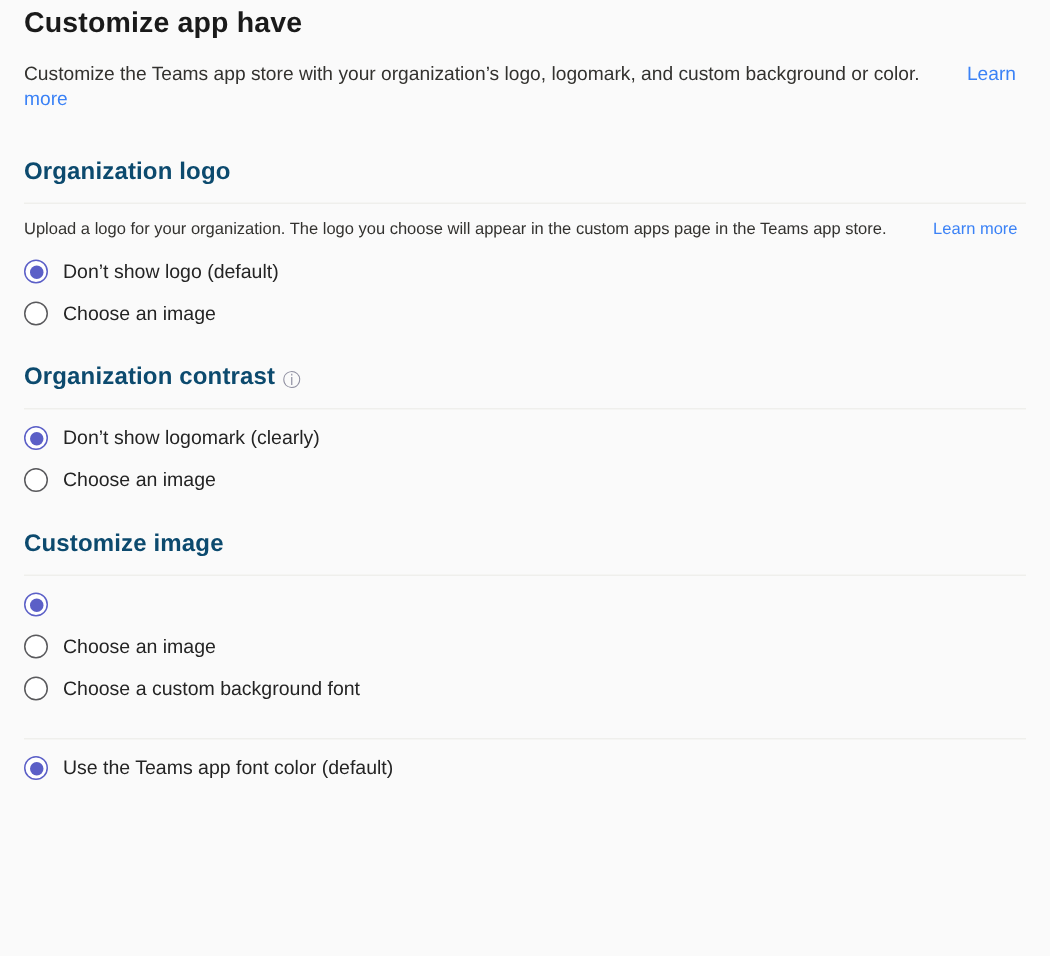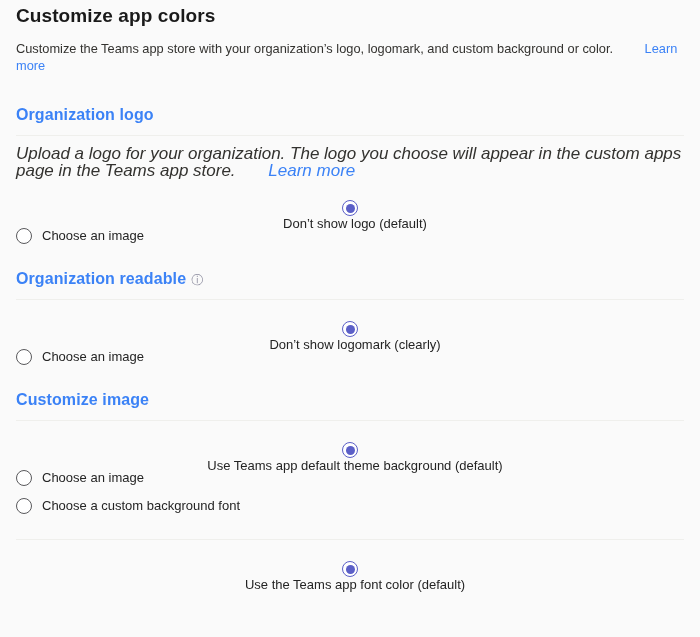--- a/index.html
+++ b/index.html
@@ -19,59 +19,58 @@
     margin-top: 13px; font-size: 12.8px; line-height: 17px; color: #33322f;
   }
   a.learn-more {
     color: #3b82f6; text-decoration: none; cursor: pointer; margin-left: 28px;
   }
 
   .section { margin-top: 25px; }
   .section:first-of-type { margin-top: 31px; }
   .section-heading-row { display: flex; align-items: center; }
   .section-heading {
-    font-size: 16px; font-weight: 700; color: #3b82f6; line-height: 20px;
+    font-size: 16px; font-weight: 700; color: #0c4a6e; line-height: 20px;
     letter-spacing: 0.1px;
   }
   .info-icon {
     margin-left: 5px; font-size: 12px; line-height: 12px; color: #8e8ea0;
     cursor: pointer; position: relative; top: 1px;
   }
   .divider { height: 1px; background: #efefec; margin-top: 10px; }
   .section-desc {
-    margin-top: 9px; font-size: 17px; line-height: 17px; color: #33322f;
+    margin-top: 9px; font-size: 11px; line-height: 17px; color: #33322f;
     max-width: 672px;
-    font-style: italic;
   }
 
   .option {
     display: flex; align-items: center; margin-top: 12px; height: 16px;
     cursor: pointer;
   }
-  .option.first { margin-top: 21px; flex-direction: column; }
+  .option.first { margin-top: 11px; }
   .radio {
     flex: none; width: 16px; height: 16px; border-radius: 50%;
     border: 1px solid #59595c; background: #fff;
     display: flex; align-items: center; justify-content: center;
   }
   .radio.selected { border-color: #5b5fc7; }
   .radio.selected::after {
     content: ""; display: block; width: 9px; height: 9px;
     border-radius: 50%; background: #5b5fc7;
   }
   .option-label {
     margin-left: 10px; font-size: 13px; color: #242424; line-height: 16px;
   }
 </style>
 </head>
 <body>
 
 <div class="container">
 
-  <h1 class="page-title">Customize app colors</h1>
+  <h1 class="page-title">Customize app have</h1>
 
   <p class="intro"><span>Customize the Teams app store with your organization’s logo, logomark, and custom background or color.</span>
     <a class="learn-more">Learn more</a></p>
 
   <div class="section">
     <div class="section-heading-row">
       <h2 class="section-heading">Organization logo</h2>
     </div>
     <div class="divider"></div>
     <p class="section-desc"><span>Upload a logo for your organization. The logo you choose will appear in the custom apps page in the Teams app store.</span>
@@ -81,42 +80,41 @@
       <span class="option-label">Don’t show logo (default)</span>
     </div>
     <div class="option">
       <span class="radio"></span>
       <span class="option-label">Choose an image</span>
     </div>
   </div>
 
   <div class="section">
     <div class="section-heading-row">
-      <h2 class="section-heading">Organization readable</h2>
+      <h2 class="section-heading">Organization contrast</h2>
       <span class="info-icon">ⓘ</span>
     </div>
     <div class="divider"></div>
     <div class="option first">
       <span class="radio selected"></span>
       <span class="option-label">Don’t show logomark (clearly)</span>
     </div>
     <div class="option">
       <span class="radio"></span>
       <span class="option-label">Choose an image</span>
     </div>
   </div>
 
   <div class="section">
     <div class="section-heading-row">
       <h2 class="section-heading">Customize image</h2>
     </div>
     <div class="divider"></div>
     <div class="option first">
       <span class="radio selected"></span>
-      <span class="option-label">Use Teams app default theme background (default)</span>
     </div>
     <div class="option">
       <span class="radio"></span>
       <span class="option-label">Choose an image</span>
     </div>
     <div class="option">
       <span class="radio"></span>
       <span class="option-label">Choose a custom background font</span>
     </div>
   </div>

